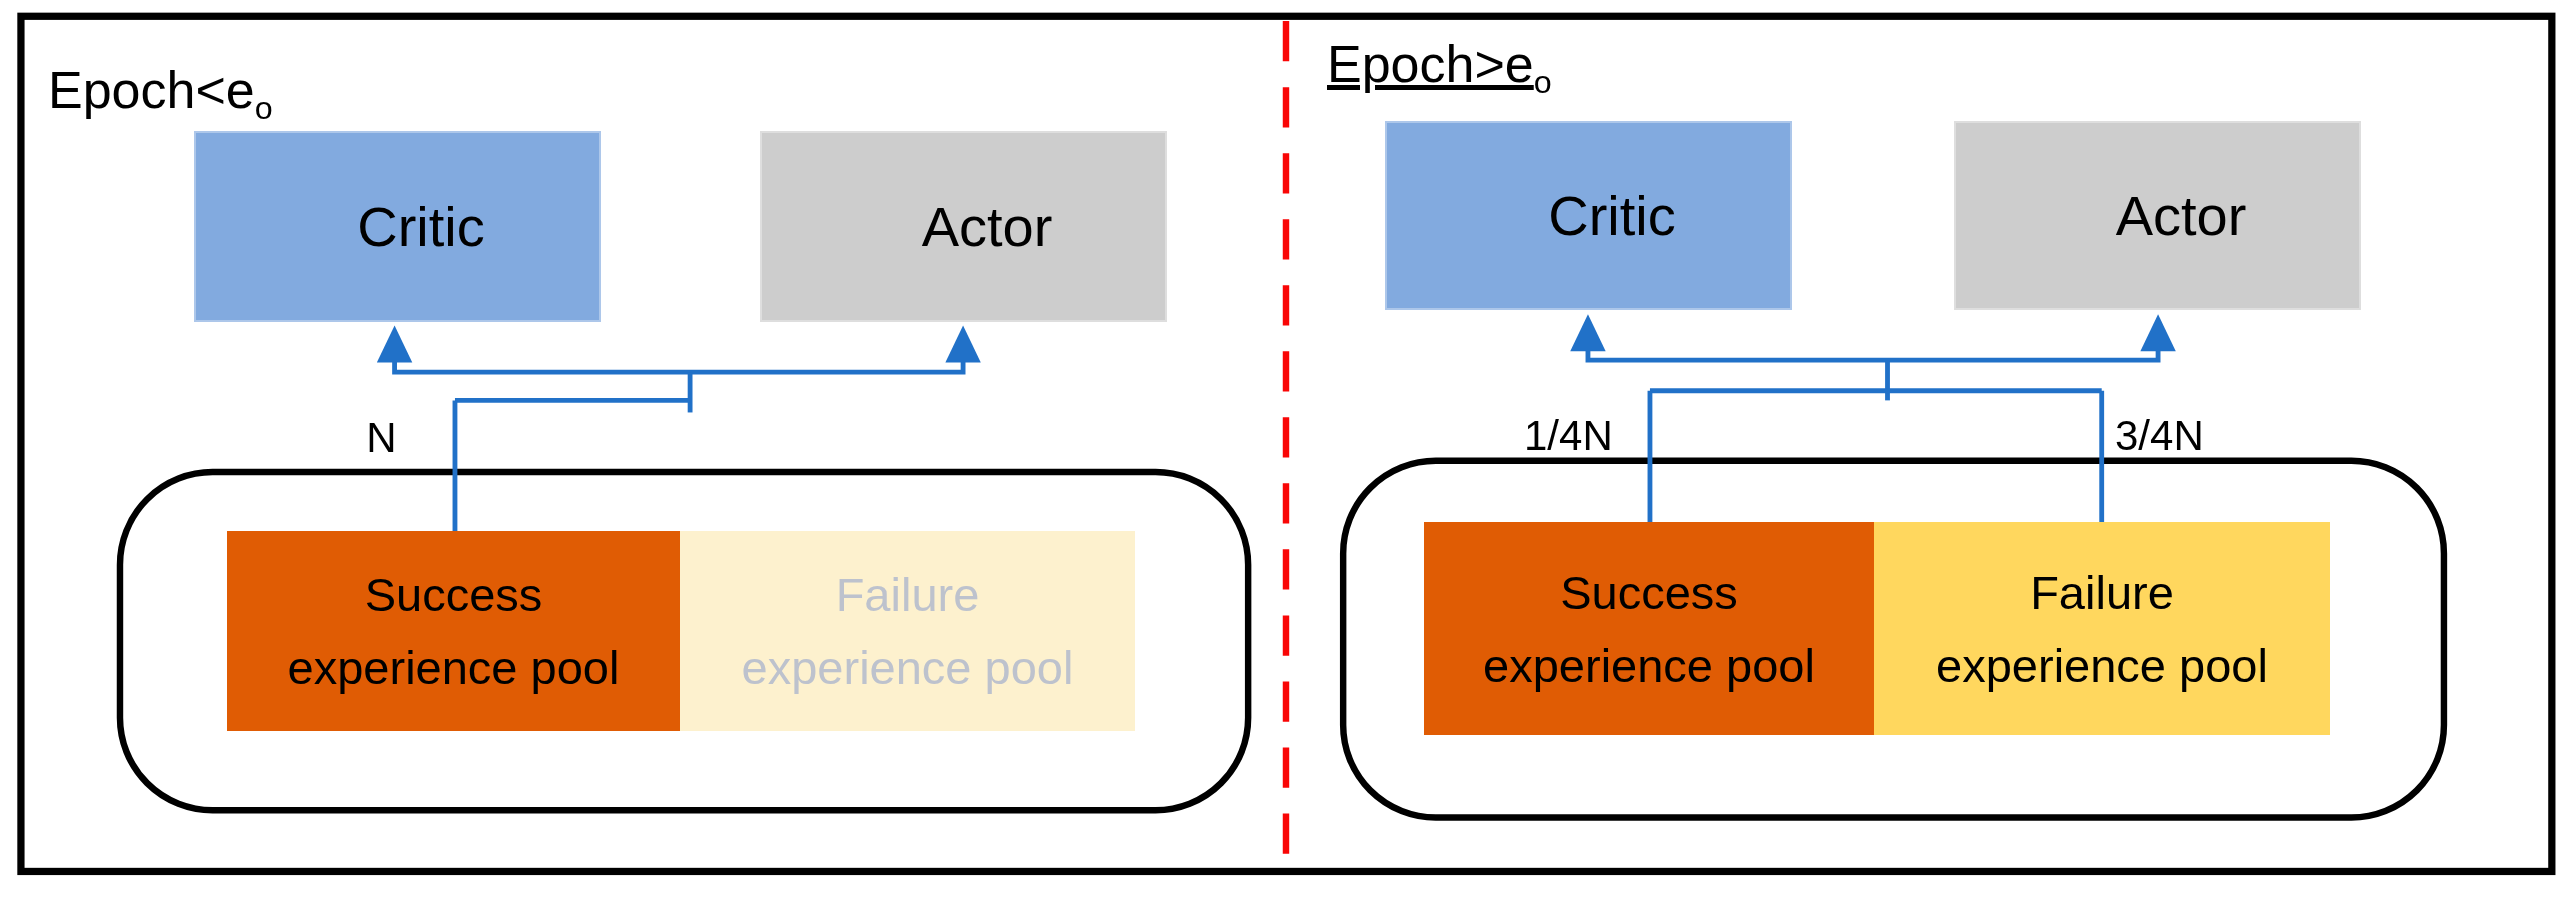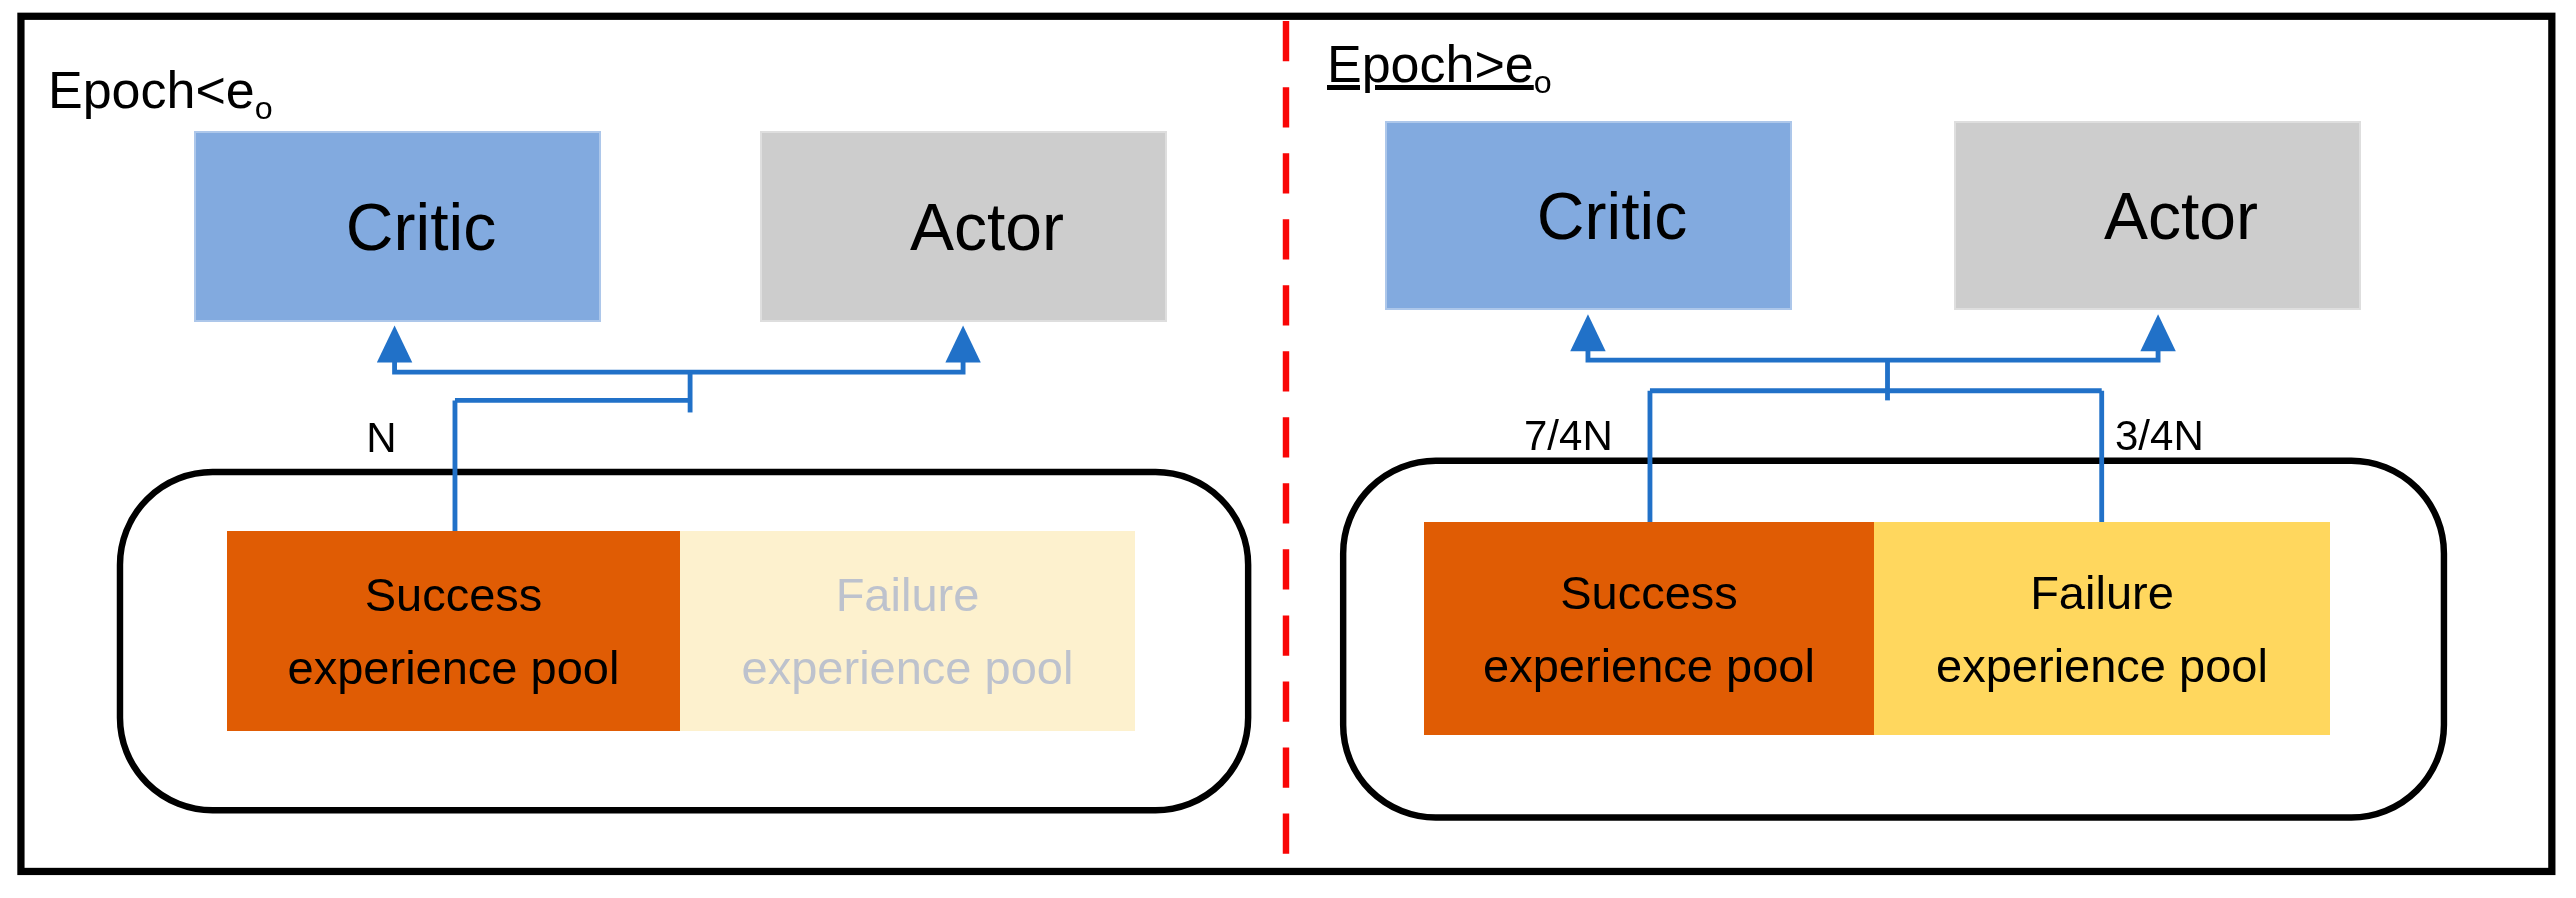--- a/index.html
+++ b/index.html
@@ -11,21 +11,21 @@
     overflow:hidden;
   }
   #diagram-svg{position:absolute;left:0;top:0;width:2576px;height:899px;}
   .abs{position:absolute;}
   .panel-title{
     font-size:52px;color:#000;letter-spacing:0px;white-space:nowrap;
   }
   .panel-title sub{font-size:0.62em;line-height:0;}
   .node-box{
     display:flex;align-items:center;justify-content:center;
-    font-size:66px;color:#000;
+    font-size:56px;color:#000;
     box-sizing:border-box;border:2.4px solid rgba(255,255,255,0.35);padding-left:47px;
   }
   .pool-box{
     display:flex;flex-direction:column;align-items:center;justify-content:center;
     gap:26px;font-size:47px;color:#000;text-align:center;line-height:1.0;
     box-sizing:border-box;
   }
   .flow-label{font-size:42px;color:#000;white-space:nowrap;}
   .center-text{text-align:center;}
 </style>
@@ -102,21 +102,21 @@
     </div>
 
     <div class="abs node-box" style="left: 99px; top: 121px; width: 407px; height: 189px; background: rgb(130, 170, 223);">
       <span>Critic</span>
     </div>
 
     <div class="abs node-box" style="left: 668px; top: 121px; width: 407px; height: 189px; background: rgb(205, 205, 205);">
       <span>Actor</span>
     </div>
 
-    <div class="abs flow-label" style="left:238px;top:412px;">7/4N</div>
+    <div class="abs flow-label" style="left:238px;top:412px;">1/4N</div>
 
     <div class="abs flow-label" style="left:829px;top:412px;">3/4N</div>
 
     <div class="abs pool-box" style="left: 138px; top: 522px; width: 450px; height: 213px; background: rgb(224, 92, 4);">
       <span>Success</span>
       <span>experience pool</span>
     </div>
 
     <div class="abs pool-box" style="left: 588px; top: 522px; width: 456px; height: 213px; background: rgb(255, 215, 94);">
       <span>Failure</span>

